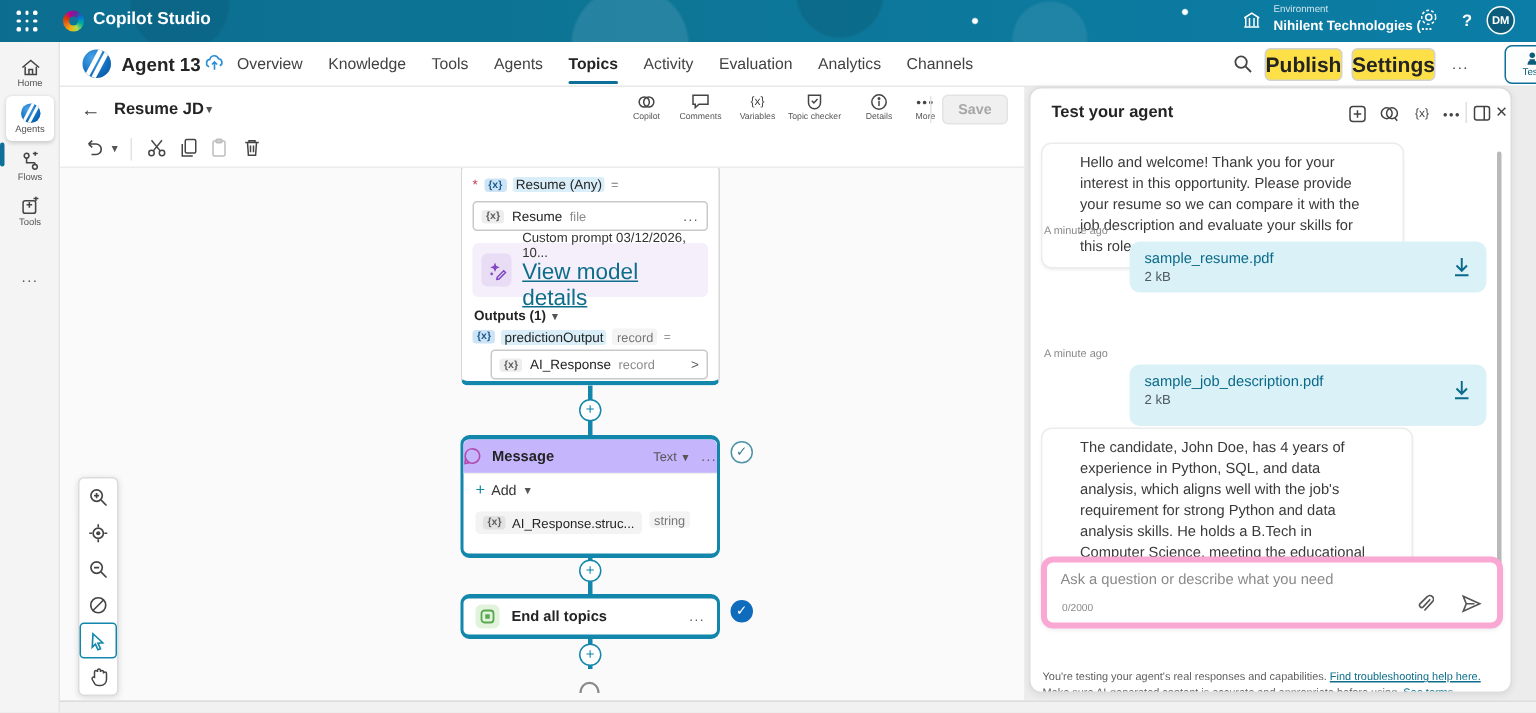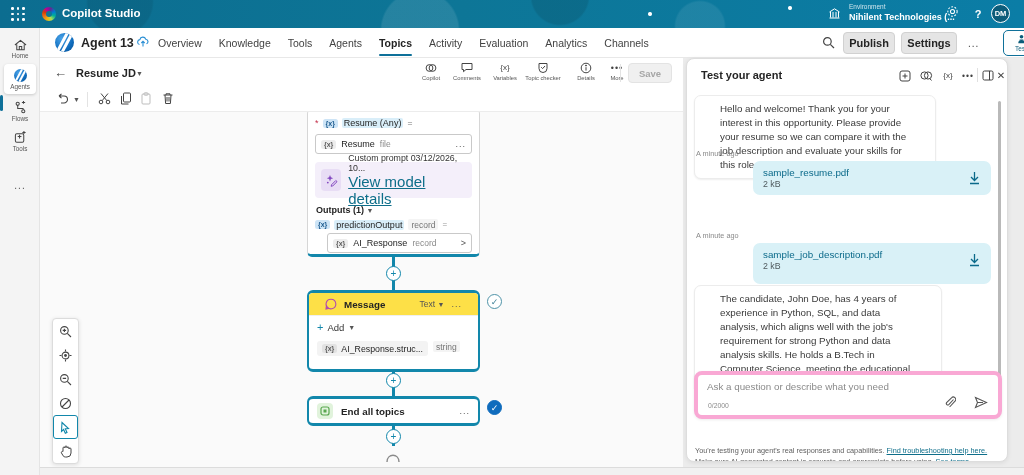--- a/index.html
+++ b/index.html
@@ -52,22 +52,22 @@
   .agent-logo { position:absolute; left:15px; top:5px; width:19px; height:19px; border-radius:50%;
     background:radial-gradient(circle at 35% 30%, #4aa3e8, #0f6cbd 60%, #0a4f8f); overflow:hidden; }
   .agent-logo i { position:absolute; width:3px; height:22px; background:#fff; transform:rotate(28deg); top:-2px; }
   .agent-name { position:absolute; left:41px; top:8px; font-size:12.5px; font-weight:bold; color:#242424; }
   .agent-state-icon { position:absolute; left:97px; top:8px; }
   #tabs { position:absolute; left:118px; top:0; height:30px; display:flex; align-items:center; gap:17px; }
   .tab { font-size:10.5px; color:#424242; cursor:pointer; height:30px; line-height:30px; position:relative; }
   .tab.active { font-weight:bold; color:#242424; }
   .tab.active::after { content:""; position:absolute; left:0; right:0; bottom:2px; height:2.5px;
     background:#0e7099; border-radius:2px; }
-  .hdr-btn { position:absolute; top:4px; height:22px; background:#e5e5e5; border:1px solid #d1d1d1;
-    border-radius:4px; font-size:11px; font-weight:bold; color:#242424; display:flex; align-items:center;
+  .hdr-btn { position:absolute; top:4px; height:22px; background:#fde047; border:1px solid #d1d1d1;
+    border-radius:4px; font-size:14px; font-weight:bold; color:#242424; display:flex; align-items:center;
     justify-content:center; cursor:pointer; }
   #test-btn { position:absolute; left:963px; top:2px; width:36px; height:26px; border:1.3px solid #0e7099;
     border-radius:5px; background:#fdfefe; display:flex; flex-direction:column; align-items:center;
     justify-content:center; cursor:pointer; }
   #test-btn .lbl { font-size:6.5px; color:#0b5c7a; }
 
   
   #topic-hdr { position:absolute; left:40px; top:58px; width:643px; height:30px; background:#fff; }
   #topic-tools { position:absolute; left:40px; top:88px; width:643px; height:24px; background:#fff;
     border-bottom:1px solid #ececec; }
@@ -417,21 +417,21 @@
       <span style="font-size:9px; color:#242424;">AI_Response</span>
       <span style="font-size:8.5px; color:#8a8a8a;">record</span>
       <span style="margin-left:auto; font-size:9px; color:#555;">&gt;</span>
     </div>
   </div>
 
   <div class="vline" style="top:145px; height:33px;"></div>
   <div class="plus-circ" style="top:154px;">+</div>
 
   <div class="node" style="top:178px; height:82px; border:2px solid #1287ab; border-top-width:3px; border-bottom-width:3px; border-radius:6px; z-index:2;">
-    <div style="position:absolute; left:0; right:0; top:0; height:23px; background:#fde047; border-bottom:1px solid #efefef; border-radius:4px 4px 0 0; display:flex; align-items:center; padding:0 16px; gap:7px;">
+    <div style="position:absolute; left:0; right:0; top:0; height:23px; background:#c4b5fd; border-bottom:1px solid #efefef; border-radius:4px 4px 0 0; display:flex; align-items:center; padding:0 0; gap:7px;">
       <span>
         <svg width="12" height="12" viewBox="0 0 12 12">
             <path d="M6 1.2 a4.8 4.8 0 1 1 -4.6 6.2 L1 11 L4 10.4 A4.8 4.8 0 0 1 6 1.2 z" fill="none" stroke="#b14bb0" stroke-width="1.1"></path>
           </svg>
       </span>
       <span style="font-size:9.8px; font-weight:bold; color:#242424;">Message</span>
       <span style="margin-left:auto; font-size:8.5px; color:#555;">
         <span>Text</span> <span class="chev">▼</span>
       </span>
       <span style="font-size:9px; color:#555; letter-spacing:1px;">...</span>

